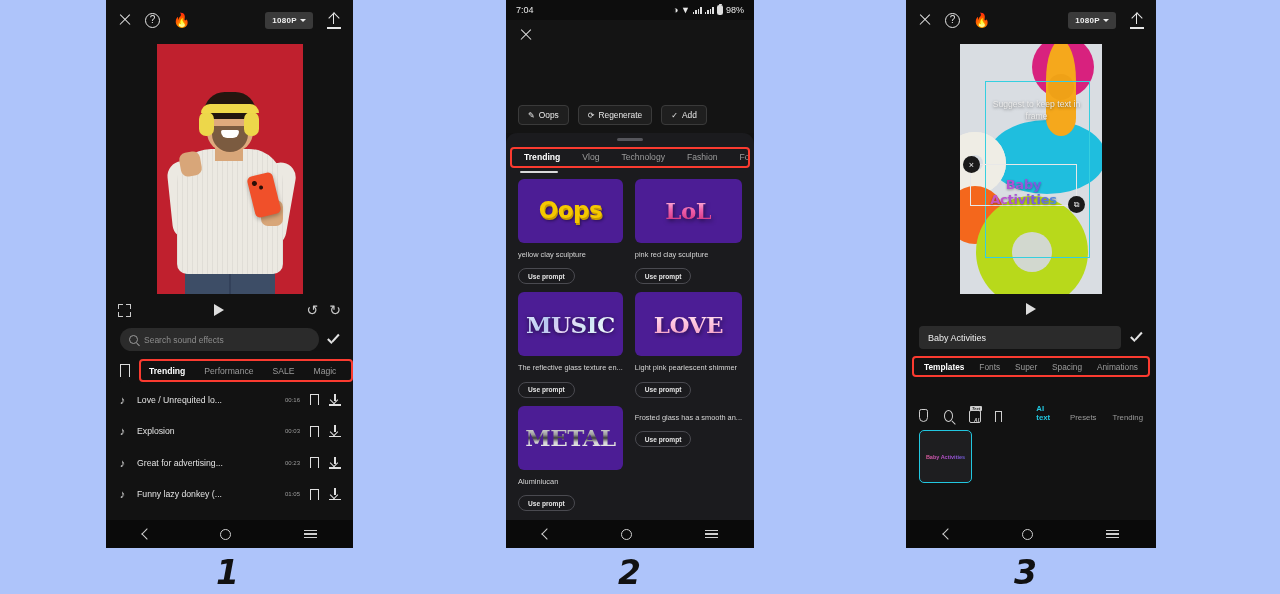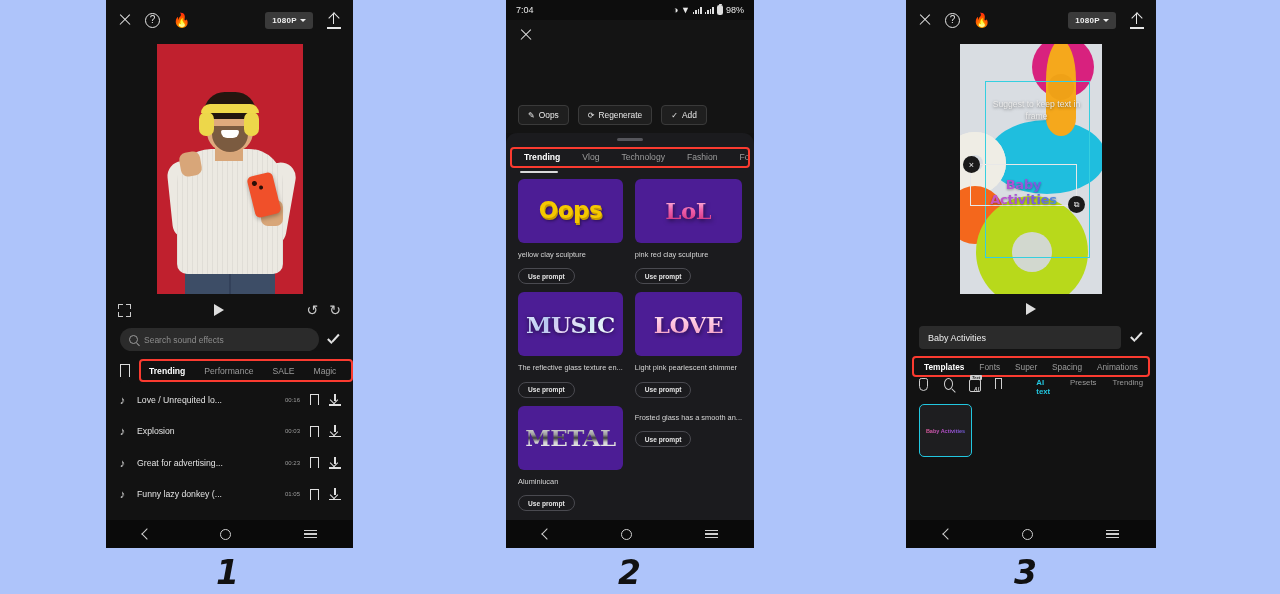--- a/index.html
+++ b/index.html
@@ -255,21 +255,21 @@
   .h-res { right:17px; top:152px; font-size:8px; }
 
   .p3-playrow { height:22px; display:flex; align-items:center; justify-content:center; background:#121212; }
   .p3-input-row { display:flex; align-items:center; gap:10px; padding: 6px 12px 7px 13px; background:#121212; }
   .p3-input { flex:1; height:23px; background:#2b2b2b; border-radius:4px; color:#ededed; font-size:9px;
     display:flex; align-items:center; padding: 0 9px; }
   .p3-tabs { display:flex; align-items:center; justify-content:space-between; height:21px;
     margin: 0 6px; padding: 0 10px; border:2.2px solid #fb3b30; border-radius:4px;gap:12px; }
   .p3-tabs .cat{font-size:8.3px;color:#9b9b9b;white-space:nowrap;}
   .p3-tabs .cat.active{color:#fff;font-weight:700;}
-  .p3-iconrow { display:flex; align-items:flex-start; gap:16px; padding: 1px 13px 8px; }
+  .p3-iconrow { display:flex; align-items:flex-end; gap:16px; padding: 27px 13px 8px; }
   .p3-iconrow .spacer{flex:0 0 2px;}
   .p3-iconrow .lbl{font-size:7.8px;color:#9b9b9b;}
   .p3-iconrow .lbl.on{color:#22c7e0;font-weight:700;}
   .ic-shield{width:12px;height:13px;position:relative;}
   .ic-shield::before{content:"";position:absolute;inset:0;border:1.2px solid #cfcfcf;border-radius:3px 3px 6px 6px;}
   .ic-mag{width:12px;height:12px;border:1.3px solid #cfcfcf;border-radius:50%;position:relative;}
   .ic-mag::after{content:"";position:absolute;right:-3.5px;bottom:-2px;width:5px;height:1.3px;background:#cfcfcf;transform:rotate(45deg);}
   .ic-ai{width:13px;height:13px;position:relative;}
   .ic-ai::before{content:"";position:absolute;left:0;top:1px;width:10px;height:11px;border:1.2px solid #cfcfcf;border-radius:2px;}
   .ic-ai .tag{position:absolute;right:-3px;top:-3px;background:#cfcfcf;color:#222;font-size:4px;padding:0 2px;border-radius:1px;font-weight:700;}

